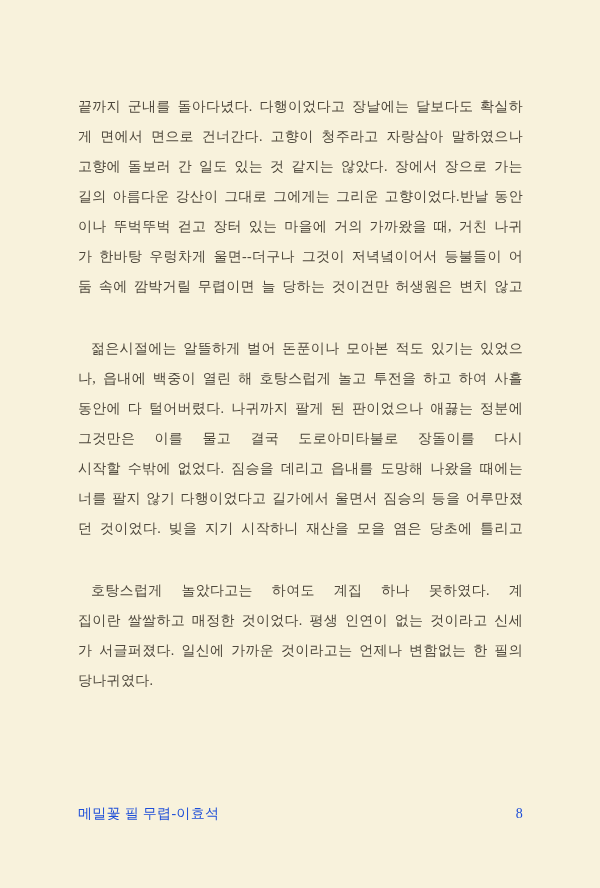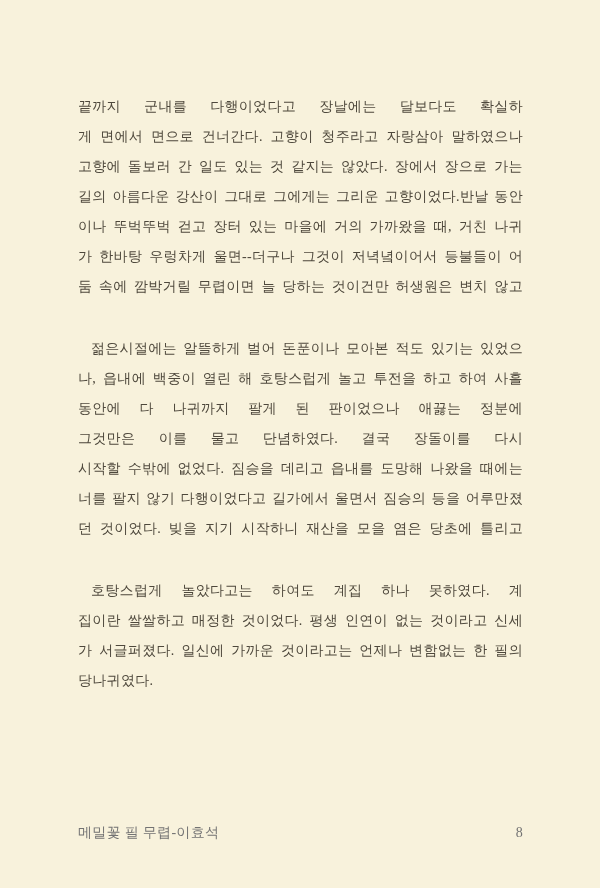--- a/index.html
+++ b/index.html
@@ -48,39 +48,40 @@
   }
   .line.plain {
     text-align: left;
   }
   .line.indented {
     padding-left: 13px;
   }
   .footer {
     position: absolute;
     left: 78px;
-    top: 822px;
+    top: 803px;
     width: 445px;
     display: flex;
     justify-content: space-between;
     font-size: 14px;
     line-height: 22px;
     letter-spacing: 0.3px;
-    color: #737373;
+    color: #1d4ed8;
   }
 </style>
 </head>
 <body>
 
 <div class="page">
   <div class="text-block" id="text-block">
       <div class="paragraph">
         <div class="line justified">
           <span>끝까지</span>
           <span>군내를</span>
+          <span>돌아다녔다.</span>
           <span>다행이었다고</span>
           <span>장날에는</span>
           <span>달보다도</span>
           <span>확실하</span>
         </div>
         <div class="line justified">
           <span>게</span>
           <span>면에서</span>
           <span>면으로</span>
           <span>건너간다.</span>
@@ -168,33 +169,34 @@
           <span>호탕스럽게</span>
           <span>놀고</span>
           <span>투전을</span>
           <span>하고</span>
           <span>하여</span>
           <span>사흘</span>
         </div>
         <div class="line justified">
           <span>동안에</span>
           <span>다</span>
+          <span>털어버렸다.</span>
           <span>나귀까지</span>
           <span>팔게</span>
           <span>된</span>
           <span>판이었으나</span>
           <span>애끓는</span>
           <span>정분에</span>
         </div>
         <div class="line justified">
           <span>그것만은</span>
           <span>이를</span>
           <span>물고</span>
-          <span>단념하였다.</span>
           <span>결국</span>
+          <span>도로아미타불로</span>
           <span>장돌이를</span>
           <span>다시</span>
         </div>
         <div class="line justified">
           <span>시작할</span>
           <span>수밖에</span>
           <span>없었다.</span>
           <span>짐승을</span>
           <span>데리고</span>
           <span>읍내를</span>

